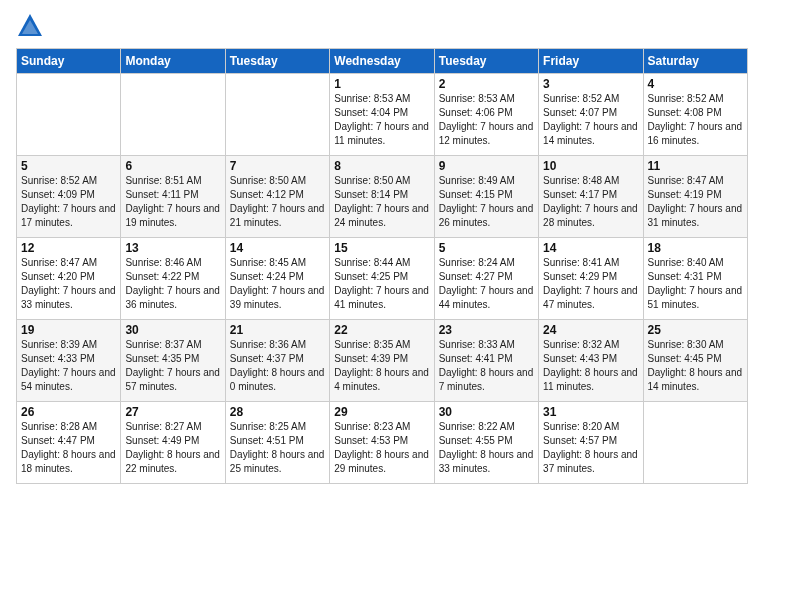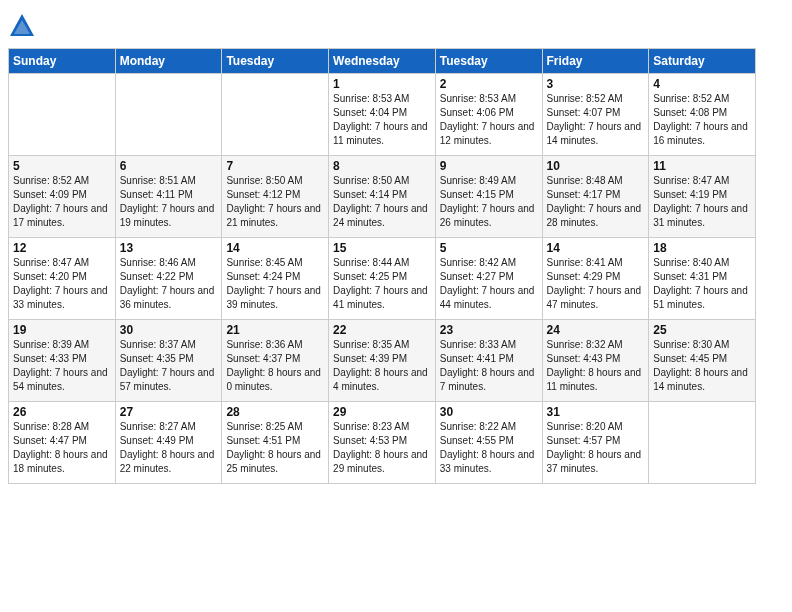--- a/index.html
+++ b/index.html
@@ -6,21 +6,21 @@
     body {
       font-family: Arial, sans-serif;
       background: #fff;
       width: 792px;
       height: 612px;
       overflow: hidden;
     }
     .page {
       width: 764px;
       height: 612px;
-      padding: 12px 8px;
+      padding: 12px 16px;
     }
     .header {
       display: flex;
       justify-content: space-between;
       align-items: flex-start;
       margin-bottom: 8px;
     }
     .logo {
       display: flex;
       align-items: center;
@@ -182,21 +182,21 @@
           <td>
             <div class="day-number">7</div>
             <div class="day-info">Sunrise: 8:50 AM
 Sunset: 4:12 PM
 Daylight: 7 hours
 and 21 minutes.</div>
           </td>
           <td>
             <div class="day-number">8</div>
             <div class="day-info">Sunrise: 8:50 AM
-Sunset: 4:14 PM
+Sunset: 8:14 PM
 Daylight: 7 hours
 and 24 minutes.</div>
           </td>
           <td>
             <div class="day-number">9</div>
             <div class="day-info">Sunrise: 8:49 AM
 Sunset: 4:15 PM
 Daylight: 7 hours
 and 26 minutes.</div>
           </td>
@@ -239,21 +239,21 @@
           </td>
           <td>
             <div class="day-number">15</div>
             <div class="day-info">Sunrise: 8:44 AM
 Sunset: 4:25 PM
 Daylight: 7 hours
 and 41 minutes.</div>
           </td>
           <td>
             <div class="day-number">5</div>
-            <div class="day-info">Sunrise: 8:42 AM
+            <div class="day-info">Sunrise: 8:24 AM
 Sunset: 4:27 PM
 Daylight: 7 hours
 and 44 minutes.</div>
           </td>
           <td>
             <div class="day-number">14</div>
             <div class="day-info">Sunrise: 8:41 AM
 Sunset: 4:29 PM
 Daylight: 7 hours
 and 47 minutes.</div>

